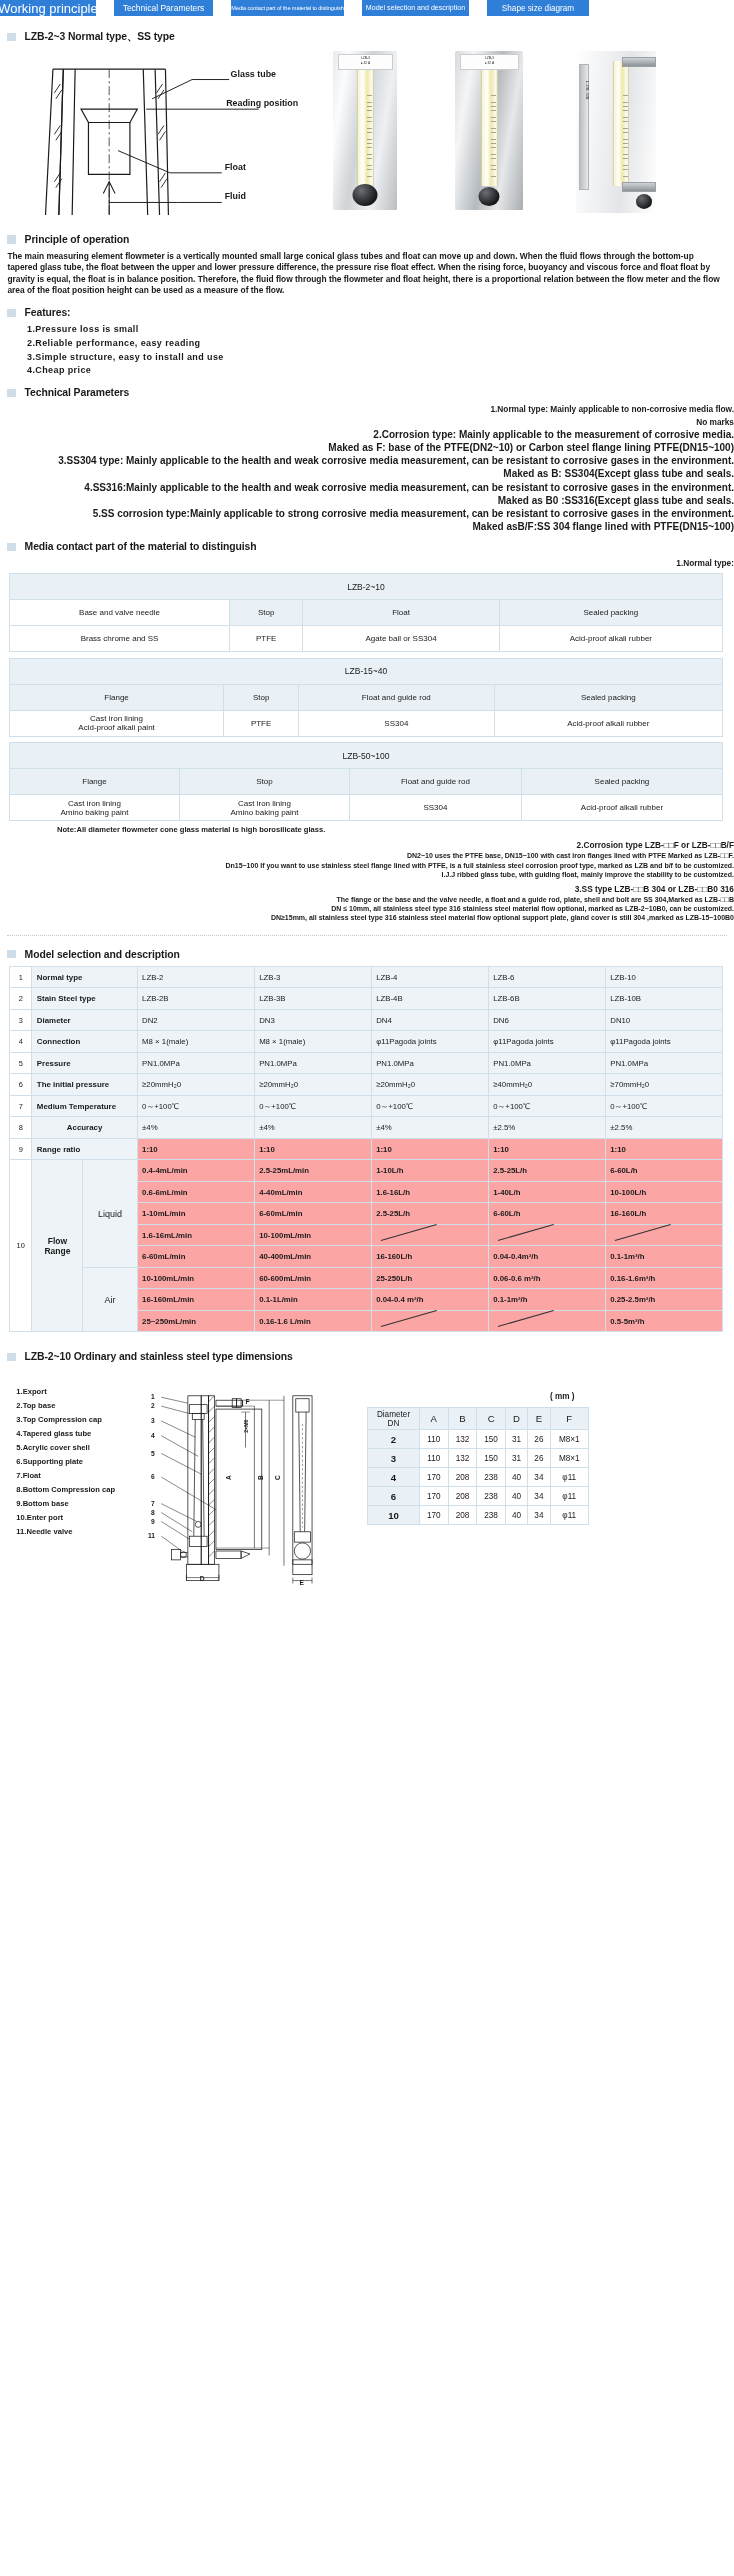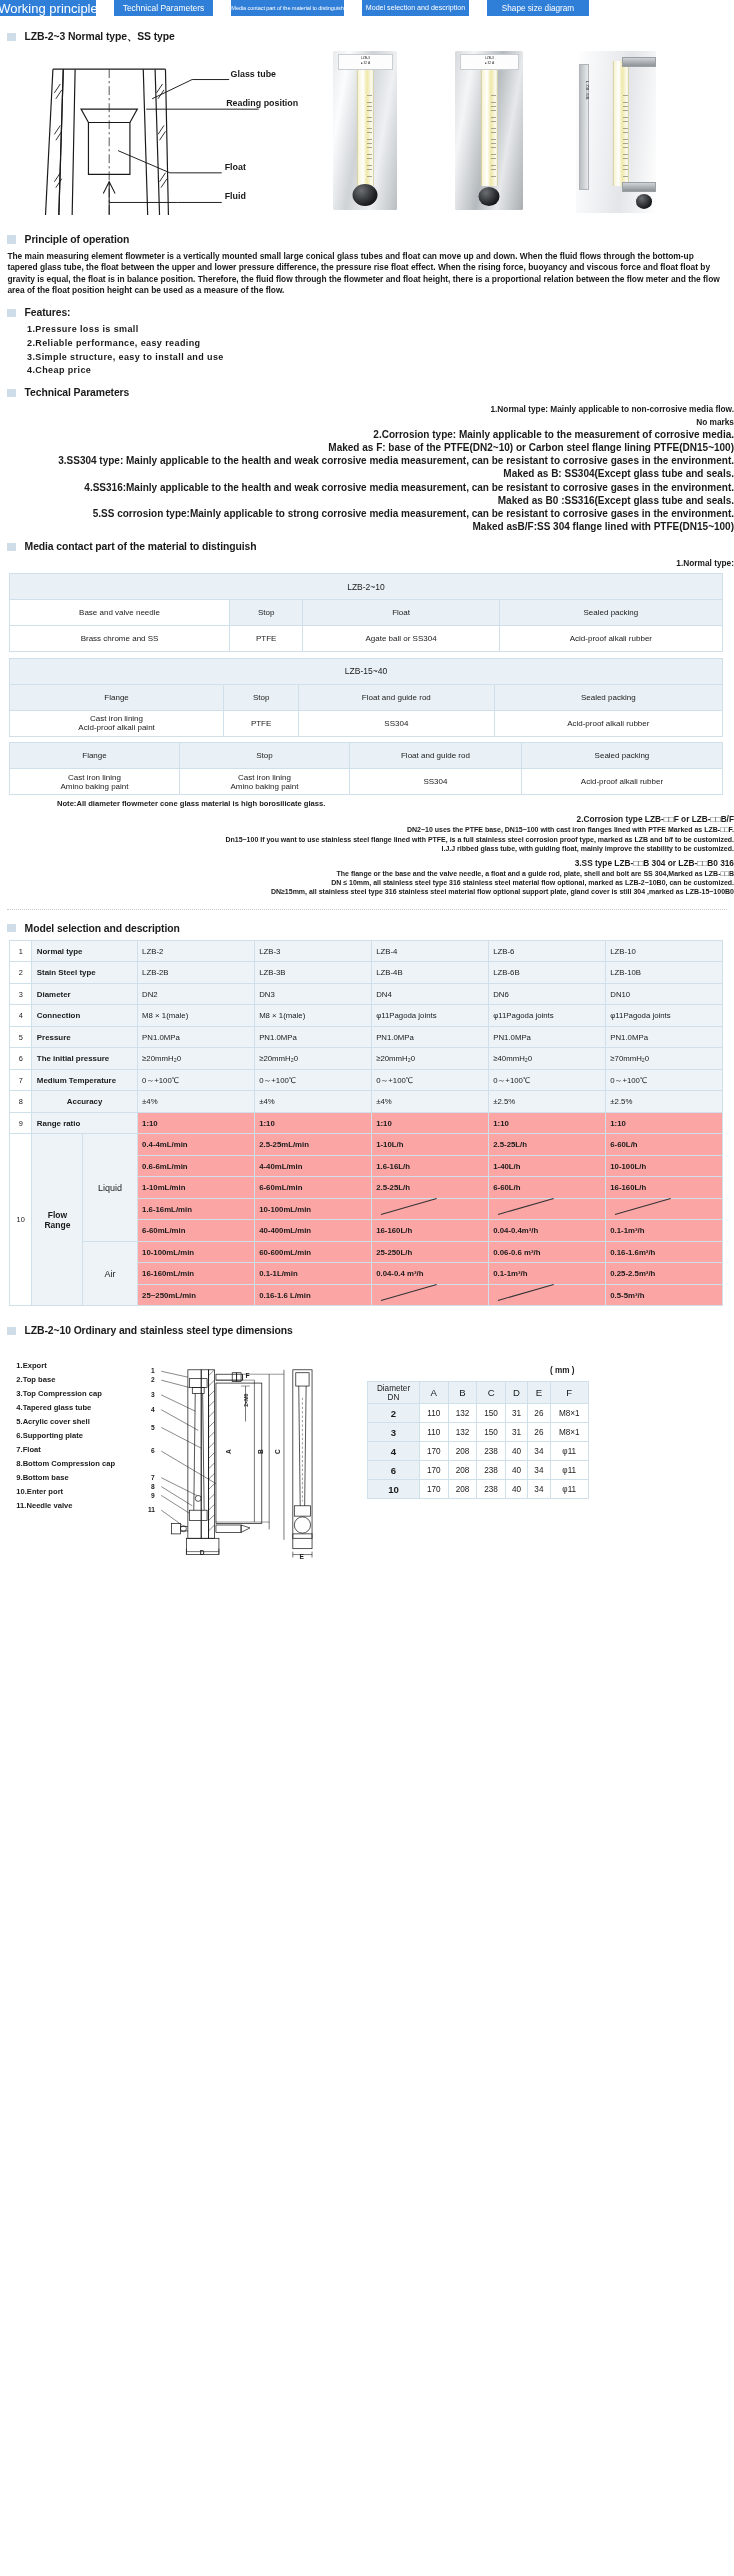--- a/index.html
+++ b/index.html
@@ -307,20 +307,23 @@
 Acid-proof alkali paint</td>
       <td>PTFE</td>
       <td>SS304</td>
       <td>Acid-proof alkali rubber</td>
     </tr>
   </tbody>
     </table>
 
   <table class="mtable">
     <tbody>
+        <tr>
+          <td class="ttl" colspan="4">LZB-50~100</td>
+        </tr>
     <tr>
       <td class="hdr">Flange</td>
       <td class="hdr">Stop</td>
       <td class="hdr">Float and guide rod</td>
       <td class="hdr">Sealed packing</td>
     </tr>
     <tr>
       <td style="white-space:pre-line">Cast iron lining
 Amino baking paint</td>
       <td style="white-space:pre-line">Cast iron lining

